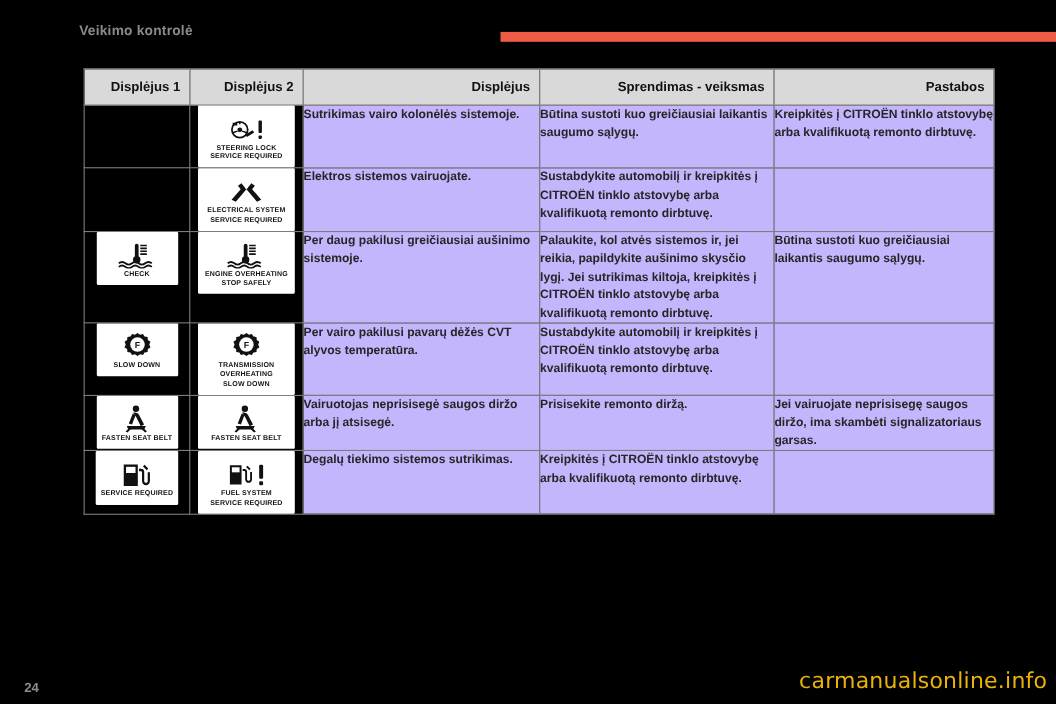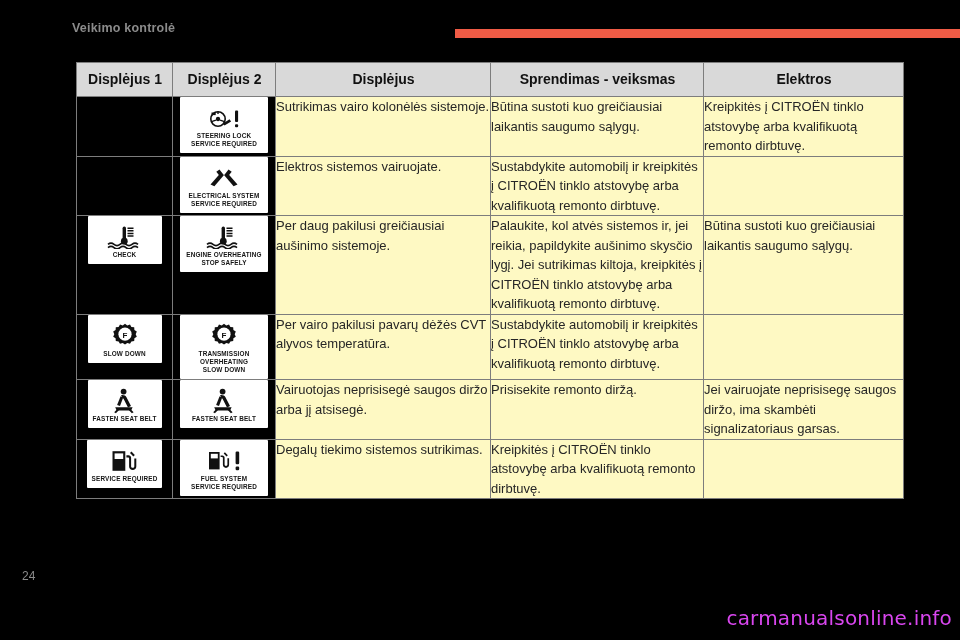--- a/index.html
+++ b/index.html
@@ -54,23 +54,23 @@
   }
   #compat-table th,
   #compat-table td {
     border: 1px solid #7d7d7d;
     vertical-align: top;
     padding: 0;
   }
   #compat-table thead th {
     background: #d9d9d9;
     color: #111;
-    font-size: 14px;
-    font-weight: bold;
-    text-align: center;
+    font-size: 12px;
+    font-weight: bold;
+    text-align: right;
     padding: 8px 8px 9px 9px;
     height: 15px;
     vertical-align: middle;
   }
 
   .col-d1 { width: 96px; }
   .col-d2 { width: 103px; }
   .col-cause { width: 215px; }
   .col-sol { width: 213px; }
   .col-note { width: 200px; }
@@ -106,44 +106,44 @@
     font-weight: bold;
     line-height: 1.28;
     letter-spacing: 0.15px;
     color: #141414;
     white-space: pre-line;
   }
   .tell-tale.wide { min-width: 88px; }
 
   
   td.text-cell {
-    background: #fef9c3;
+    background: #c4b5fd;
     color: #262626;
-    font-size: 13px;
-    font-weight: normal;
+    font-size: 11px;
+    font-weight: bold;
     line-height: 1.5;
     padding: 7px 8px 8px 8px;
   }
   td.empty-cell { background: #000000; }
 
   
   #page-number {
     position: absolute;
     left: 22px;
-    top: 569px;
+    top: 618px;
     font-size: 12px;
-    font-weight: normal;
+    font-weight: bold;
     color: #8b8b8b;
   }
   #site-watermark {
     position: absolute;
     right: 8px;
     top: 606px;
     font-size: 20px;
-    color: #d946ef;
+    color: #eab308;
     letter-spacing: 0.2px;
     font-family: "DejaVu Sans", sans-serif;
   }
 </style>
 </head>
 <body>
 
 <div id="page-header">
   <div id="section-title">Veikimo kontrolė</div>
   <div id="header-accent-bar"></div>
@@ -156,21 +156,21 @@
       <col class="col-cause">
       <col class="col-sol">
       <col class="col-note">
   </colgroup>
   <thead>
     <tr>
       <th>Displėjus 1</th>
       <th>Displėjus 2</th>
       <th>Displėjus</th>
       <th>Sprendimas - veiksmas</th>
-      <th>Elektros</th>
+      <th>Pastabos</th>
     </tr>
   </thead>
   <tbody id="table-body">
       <tr>
         <td class="display-cell empty-cell"></td>
         <td class="display-cell"><div class="tell-tale wide"><span class="glyph"><svg width="40" height="22" viewBox="0 0 40 22">
                 <g fill="#111">
                   <circle cx="14" cy="12" r="7.2" fill="none" stroke="#111" stroke-width="1.6"></circle>
                   <circle cx="14" cy="12" r="2.2"></circle>
                   <path d="M14 4.8v2.2M7.5 14.6l4.4-1.4M20.5 14.6l-4.4-1.4" stroke="#111" stroke-width="1.4" fill="none"></path>

